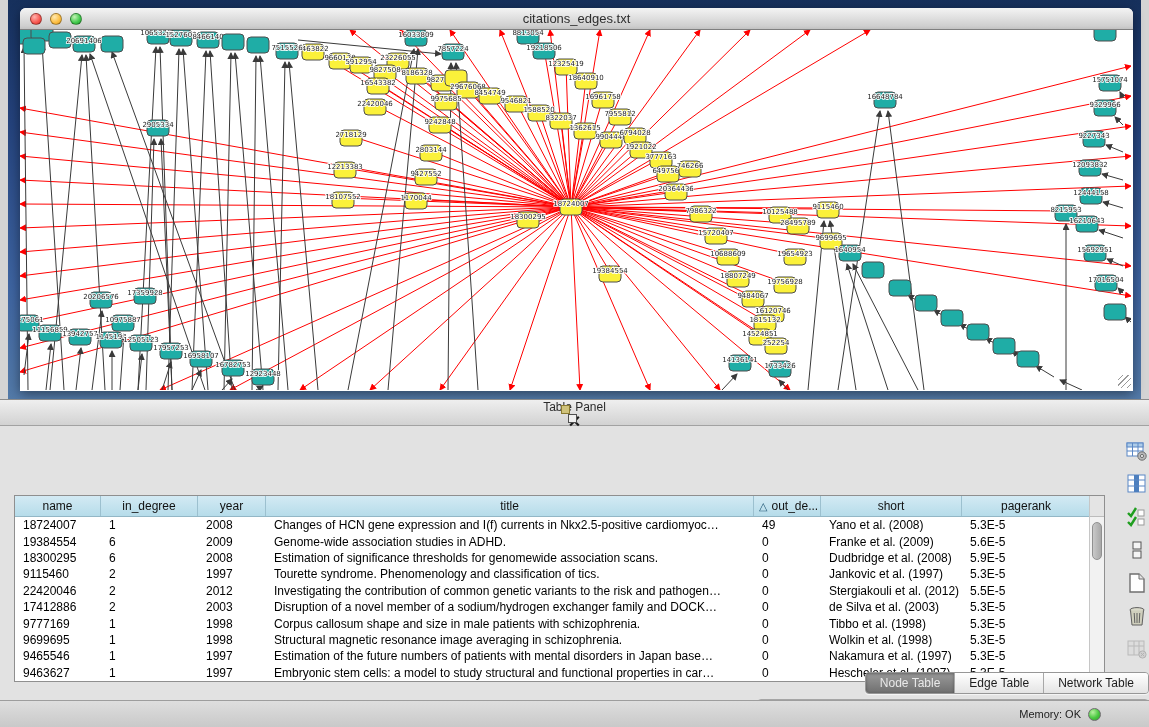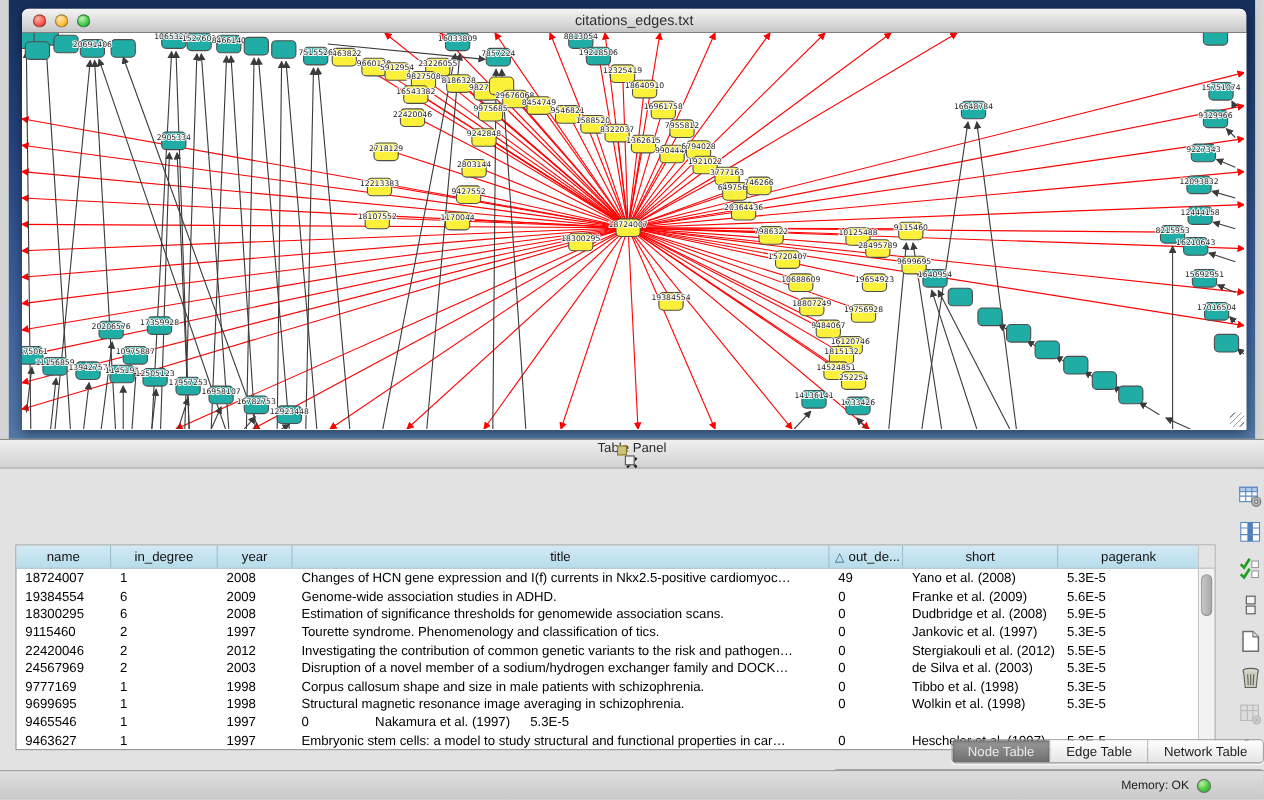--- a/index.html
+++ b/index.html
@@ -799,21 +799,21 @@
         <div class="trow">
           <div class="td" style="width: 86px;">22420046</div>
           <div class="td" style="width: 97px;">2</div>
           <div class="td" style="width: 68px;">2012</div>
           <div class="td" style="width: 488px;">Investigating the contribution of common genetic variants to the risk and pathogen…</div>
           <div class="td" style="width: 67px;">0</div>
           <div class="td" style="width: 141px;">Stergiakouli et al. (2012)</div>
           <div class="td" style="width: 129px;">5.5E-5</div>
         </div>
         <div class="trow">
-          <div class="td" style="width: 86px;">24567969</div>
+          <div class="td" style="width: 86px;">17412886</div>
           <div class="td" style="width: 97px;">2</div>
           <div class="td" style="width: 68px;">2003</div>
           <div class="td" style="width: 488px;">Disruption of a novel member of a sodium/hydrogen exchanger family and DOCK…</div>
           <div class="td" style="width: 67px;">0</div>
           <div class="td" style="width: 141px;">de Silva et al. (2003)</div>
           <div class="td" style="width: 129px;">5.3E-5</div>
         </div>
         <div class="trow">
           <div class="td" style="width: 86px;">9777169</div>
           <div class="td" style="width: 97px;">1</div>
@@ -829,20 +829,21 @@
           <div class="td" style="width: 68px;">1998</div>
           <div class="td" style="width: 488px;">Structural magnetic resonance image averaging in schizophrenia.</div>
           <div class="td" style="width: 67px;">0</div>
           <div class="td" style="width: 141px;">Wolkin et al. (1998)</div>
           <div class="td" style="width: 129px;">5.3E-5</div>
         </div>
         <div class="trow">
           <div class="td" style="width: 86px;">9465546</div>
           <div class="td" style="width: 97px;">1</div>
           <div class="td" style="width: 68px;">1997</div>
+          <div class="td" style="width: 488px;">Estimation of the future numbers of patients with mental disorders in Japan base…</div>
           <div class="td" style="width: 67px;">0</div>
           <div class="td" style="width: 141px;">Nakamura et al. (1997)</div>
           <div class="td" style="width: 129px;">5.3E-5</div>
         </div>
         <div class="trow">
           <div class="td" style="width: 86px;">9463627</div>
           <div class="td" style="width: 97px;">1</div>
           <div class="td" style="width: 68px;">1997</div>
           <div class="td" style="width: 488px;">Embryonic stem cells: a model to study structural and functional properties in car…</div>
           <div class="td" style="width: 67px;">0</div>

